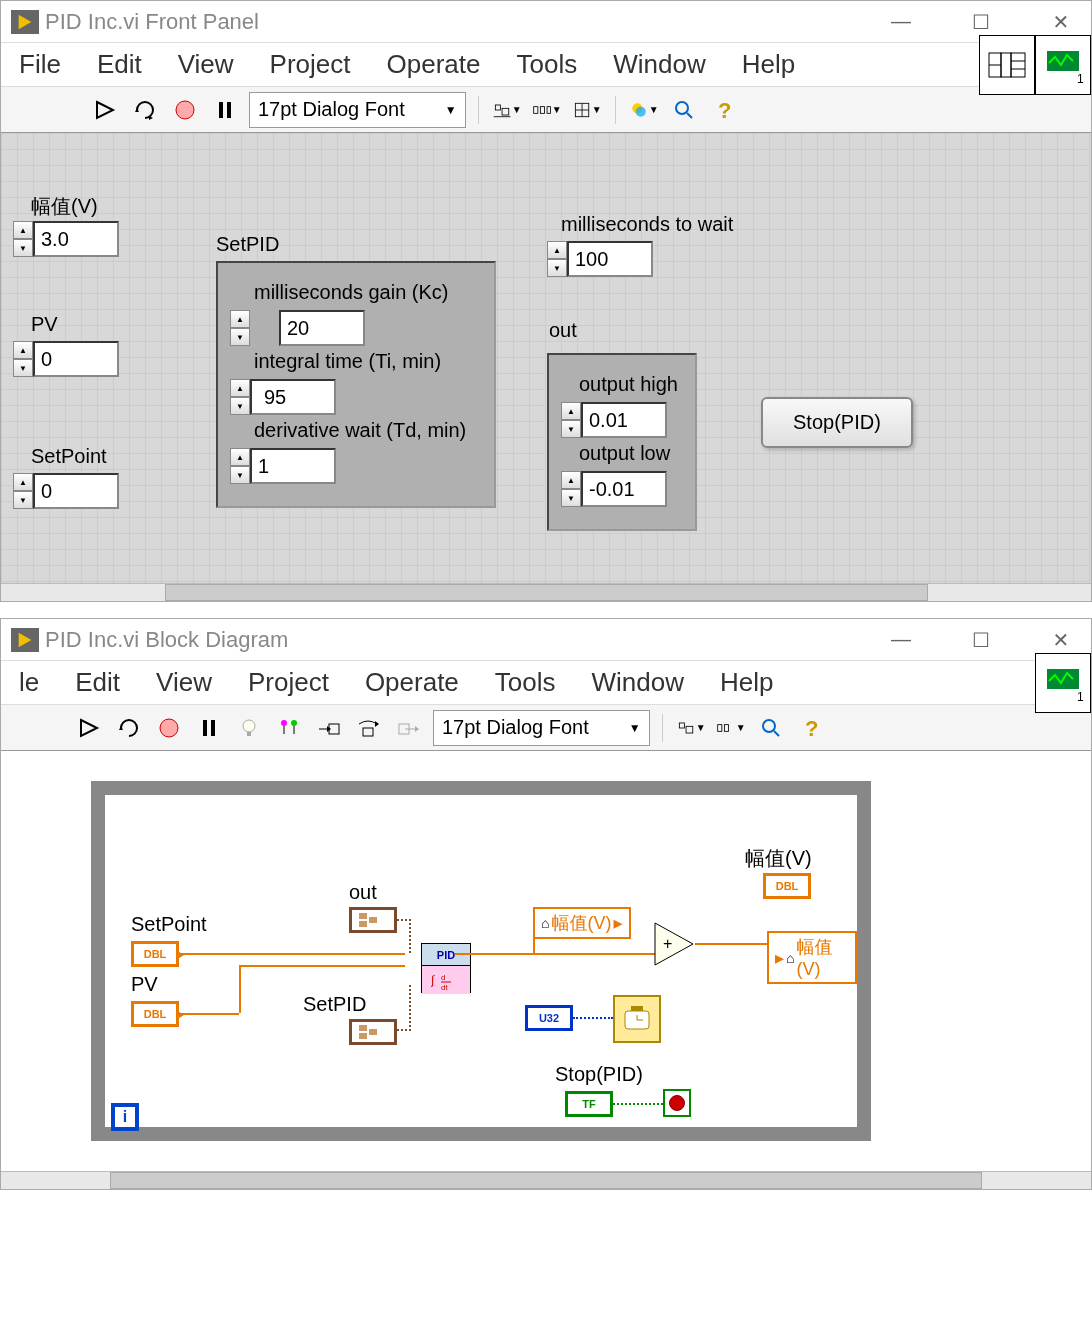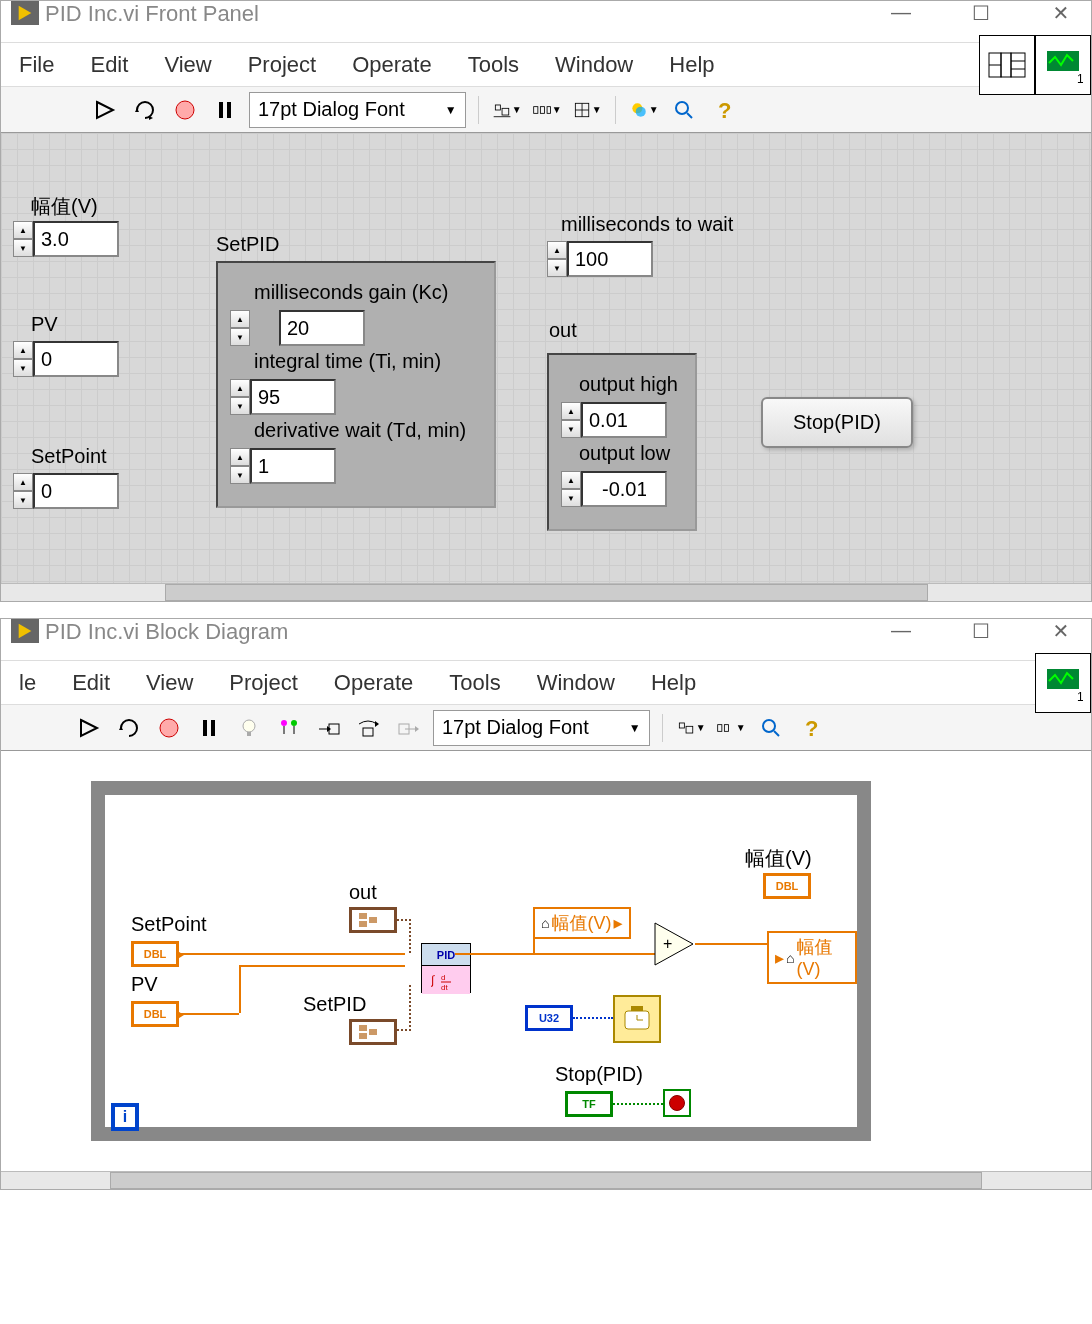--- a/index.html
+++ b/index.html
@@ -1,27 +1,27 @@
 <!DOCTYPE html>
 <html><head>
   <meta charset="utf-8">
   <style>
     * { box-sizing: border-box; margin: 0; padding: 0; }
     body { font-family: sans-serif; background: #fff; width: 1092px; }
     
     .window { border: 1px solid #aaa; background: #f0f0f0; }
-    .titlebar { display: flex; align-items: flex-start; height: 42px; padding: 0 10px; background: #fff; border-bottom: 1px solid #ddd; }
+    .titlebar { display: flex; align-items: center; height: 42px; padding: 0 10px; background: #fff; border-bottom: 1px solid #ddd; }
     .titlebar .vi-icon { width: 28px; height: 24px; background: #666; display: inline-flex; align-items: center; justify-content: center; margin-right: 6px; }
     .titlebar .vi-icon svg { width: 18px; height: 18px; }
     .titlebar .title { color: #888; font-size: 22px; flex: 1; }
     .titlebar .winbtns { display: flex; gap: 40px; color: #666; font-size: 20px; }
     .titlebar .winbtn { width: 40px; text-align: center; cursor: default; }
     
     .menubar { display: flex; align-items: center; height: 44px; background: #fff; border-bottom: 1px solid #ddd; padding: 0; position: relative; }
-    .menubar .menu { padding: 0 18px; font-size: 22px; color: #333; cursor: default; }
+    .menubar .menu { padding: 0 18px; font-size: 26px; color: #333; cursor: default; }
     .nav-icon { position: absolute; right: 0; top: 0; display: flex; height: 100%; }
     .nav-icon .np { border: 1px solid #000; width: 56px; height: 60px; background: #fff; margin-top: -8px; display:flex; align-items:center; justify-content:center; font-size:10px; position:relative; }
     
     .toolbar { display: flex; align-items: center; height: 46px; background: #f5f5f5; border-bottom: 1px solid #999; padding: 0 10px; gap: 8px; }
     .toolbar .tbtn { width: 32px; height: 32px; display: inline-flex; align-items: center; justify-content: center; border: 1px solid transparent; }
     .toolbar .sep { width: 1px; height: 28px; background: #ccc; margin: 0 4px; }
     .toolbar .fontsel { border: 1px solid #999; background: #fff; padding: 4px 8px; font-size: 20px; height: 36px; display: flex; align-items: center; gap: 40px; }
     .toolbar .fontsel .arrow { font-size: 12px; }
     .toolbar svg { width: 24px; height: 24px; }
     
@@ -237,21 +237,21 @@
             <div class="dn" style="flex:1;border:1px solid #888;background:linear-gradient(#fff,#ddd);display:flex;align-items:center;justify-content:center;font-size:8px;">▼</div>
           </div>
         <input style="width: 86px; height: 36px; border: 2px inset rgb(136, 136, 136); background: rgb(255, 255, 255); font-size: 20px; padding: 0px 6px; margin-left: 29px;" value="20">
       </div>
       <div class="clabel">integral time (Ti, min)</div>
       <div class="crow">
         <div class="spinner" style="width:20px;height:36px;display:flex;flex-direction:column;">
             <div class="up" style="flex:1;border:1px solid #888;background:linear-gradient(#fff,#ddd);display:flex;align-items:center;justify-content:center;font-size:8px;">▲</div>
             <div class="dn" style="flex:1;border:1px solid #888;background:linear-gradient(#fff,#ddd);display:flex;align-items:center;justify-content:center;font-size:8px;">▼</div>
           </div>
-        <input style="width: 86px; height: 36px; border: 2px inset rgb(136, 136, 136); background: rgb(255, 255, 255); font-size: 20px; padding: 0px 6px;" value="95">
+        <input style="width: 86px; height: 36px; border: 2px inset rgb(136, 136, 136); background: rgb(255, 255, 255); font-size: 20px; padding: 0px 12px;" value="95">
       </div>
       <div class="clabel">derivative wait (Td, min)</div>
       <div class="crow">
         <div class="spinner" style="width:20px;height:36px;display:flex;flex-direction:column;">
             <div class="up" style="flex:1;border:1px solid #888;background:linear-gradient(#fff,#ddd);display:flex;align-items:center;justify-content:center;font-size:8px;">▲</div>
             <div class="dn" style="flex:1;border:1px solid #888;background:linear-gradient(#fff,#ddd);display:flex;align-items:center;justify-content:center;font-size:8px;">▼</div>
           </div>
         <input style="width: 86px; height: 36px; border: 2px inset rgb(136, 136, 136); background: rgb(255, 255, 255); font-size: 20px; padding: 0px 6px;" value="1">
       </div>
     </div>
@@ -274,21 +274,21 @@
             <div class="dn" style="flex:1;border:1px solid #888;background:linear-gradient(#fff,#ddd);display:flex;align-items:center;justify-content:center;font-size:8px;">▼</div>
           </div>
         <input style="width: 86px; height: 36px; border: 2px inset rgb(136, 136, 136); background: rgb(255, 255, 255); font-size: 20px; padding: 0px 6px;" value="0.01">
       </div>
       <div class="clabel" style="margin-left:18px;">output low</div>
       <div class="crow">
         <div class="spinner" style="width:20px;height:36px;display:flex;flex-direction:column;">
             <div class="up" style="flex:1;border:1px solid #888;background:linear-gradient(#fff,#ddd);display:flex;align-items:center;justify-content:center;font-size:8px;">▲</div>
             <div class="dn" style="flex:1;border:1px solid #888;background:linear-gradient(#fff,#ddd);display:flex;align-items:center;justify-content:center;font-size:8px;">▼</div>
           </div>
-        <input style="width: 86px; height: 36px; border: 2px inset rgb(136, 136, 136); background: rgb(255, 255, 255); font-size: 20px; padding: 0px 19px;" value="-0.01">
+        <input style="width: 86px; height: 36px; border: 2px inset rgb(136, 136, 136); background: rgb(255, 255, 255); font-size: 20px; padding: 0px 6px;" value="-0.01">
       </div>
     </div>
 
     <button class="stop-btn" style="left:760px; top:264px;">Stop(PID)</button>
   </div>
   <div class="scrollbar-h">
       <div class="thumb"></div>
     </div>
 </div>
 

